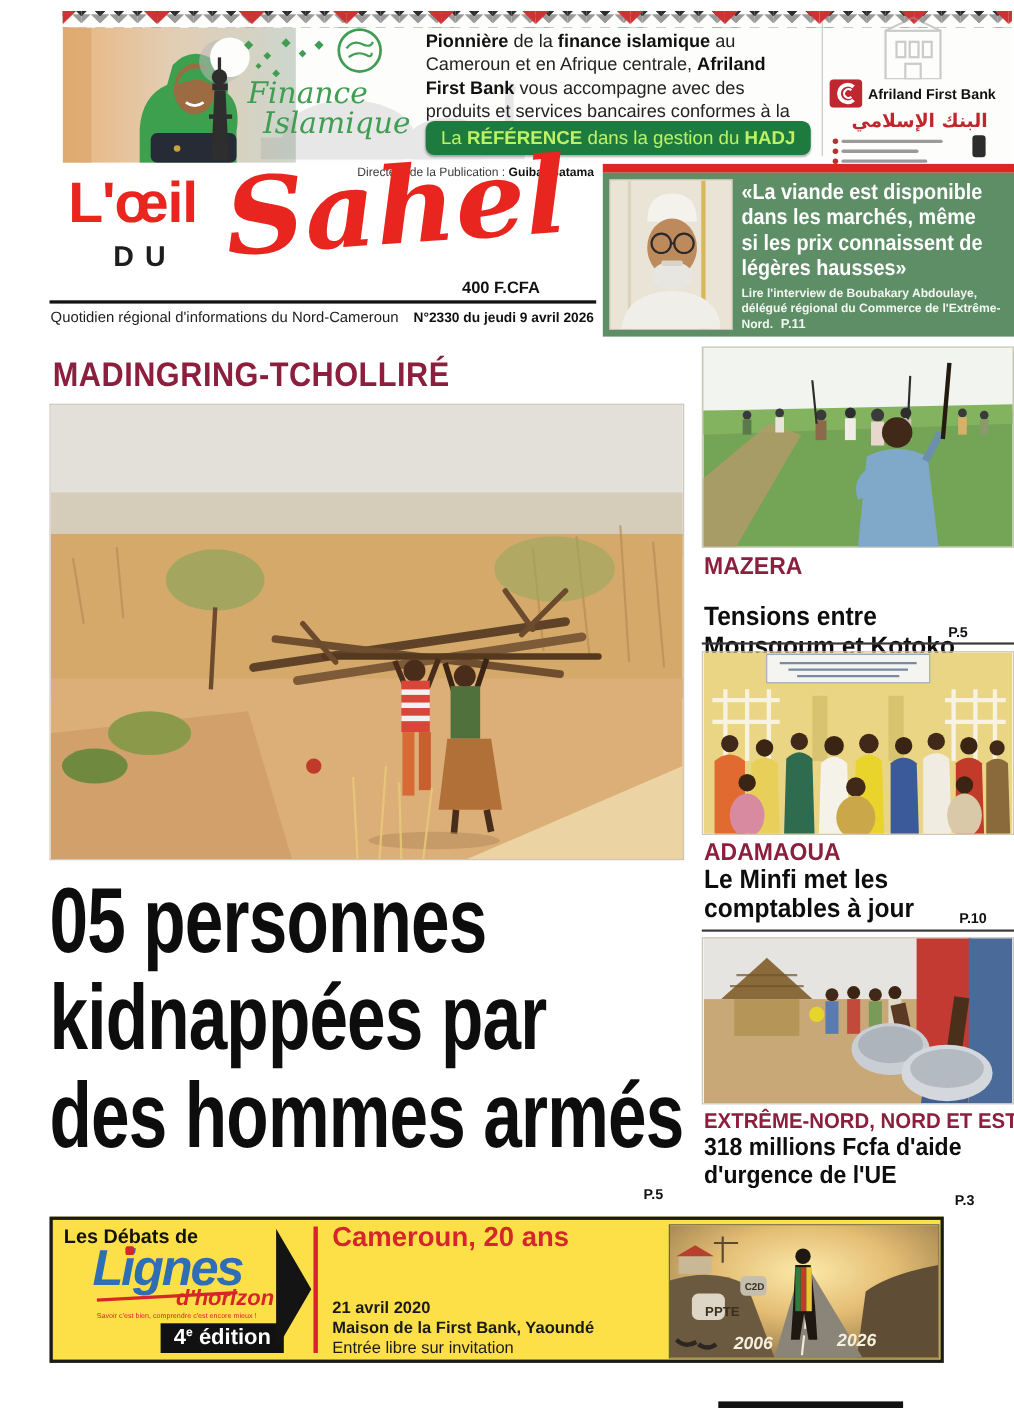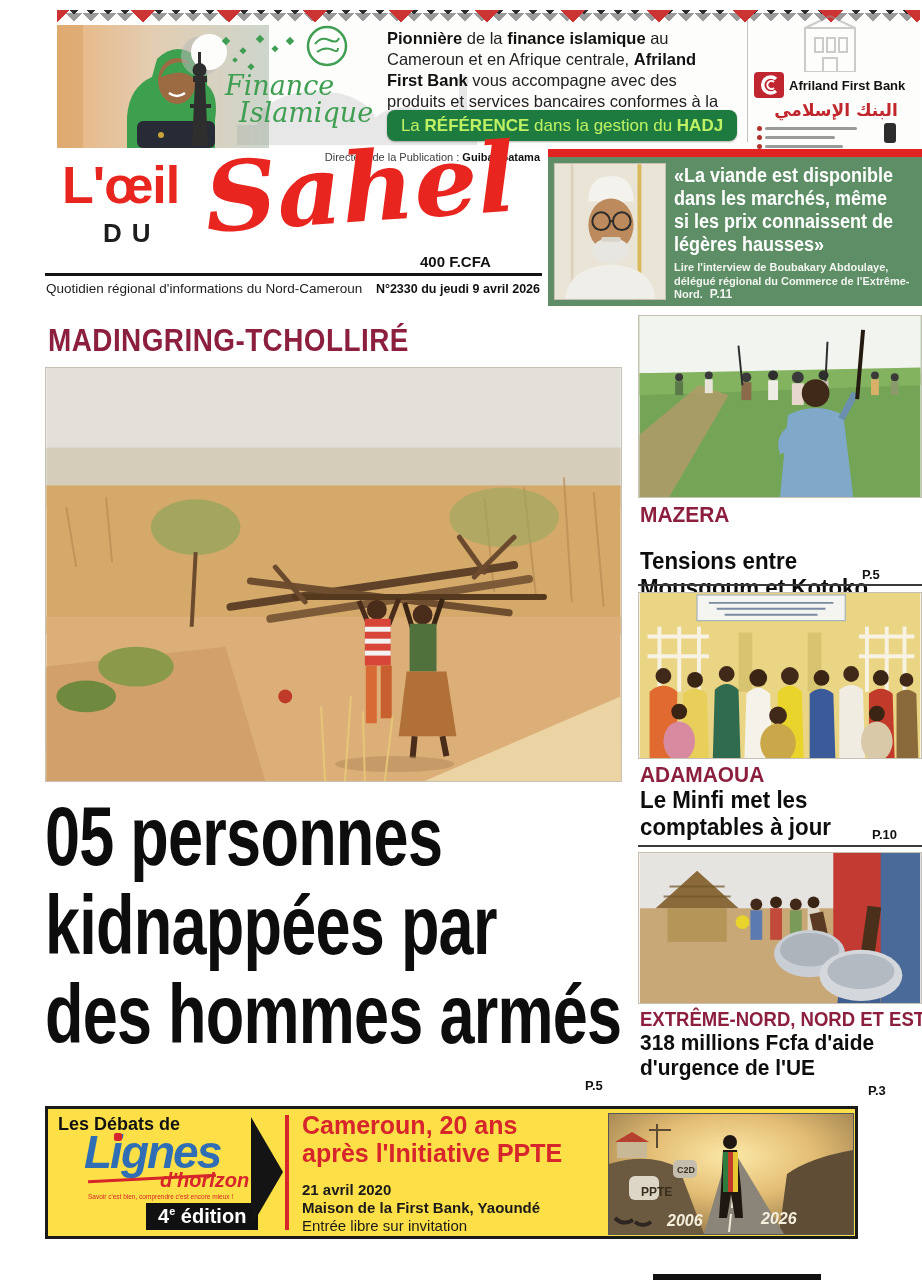--- a/index.html
+++ b/index.html
@@ -413,21 +413,20 @@
     <div class="abs" style="left:40px;top:68px;width:128px;height:3px;background:#d6252b;transform:rotate(-3deg);"></div>
     <div class="abs dhorizon nowrap" style="left:112px;top:60px;">d'horizon</div>
     <div class="abs nowrap" style="left:40px;top:84px;font-size:6.5px;color:#d6252b;">Savoir c'est bien, comprendre c'est encore mieux !</div>
     <div class="abs badge nowrap" style="left:98px;top:94px;">
       <span>4</span><sup style="font-size:11px;">e</sup><span> édition</span>
     </div>
     <div class="abs arrow-right" style="left:203px;top:8px;"></div>
     <div class="abs" style="left:237px;top:6px;width:4px;height:115px;background:#d6252b;"></div>
     <div class="abs" style="left:254px;top:2px;">
       <div class="ad-title">Cameroun, 20 ans</div>
-      <div class="ad-title">après l'Initiative PPTE</div>
     </div>
     <div class="abs ad-meta nowrap" style="left:254px;top:72px;font-weight:bold;">21 avril 2020</div>
     <div class="abs ad-meta nowrap" style="left:254px;top:90px;font-weight:bold;">Maison de la First Bank, Yaoundé</div>
     <div class="abs ad-meta nowrap" style="left:254px;top:108px;">Entrée libre sur invitation</div>
 
     <svg class="abs" style="left:560px;top:4px;border:1px solid #555;" width="244" height="120" viewBox="0 0 244 120">
       <defs>
         <radialGradient id="sun" cx=".5" cy=".35" r=".75">
           <stop offset="0" stop-color="#fce9a8"></stop>
             <stop offset=".45" stop-color="#e3bd74"></stop>

